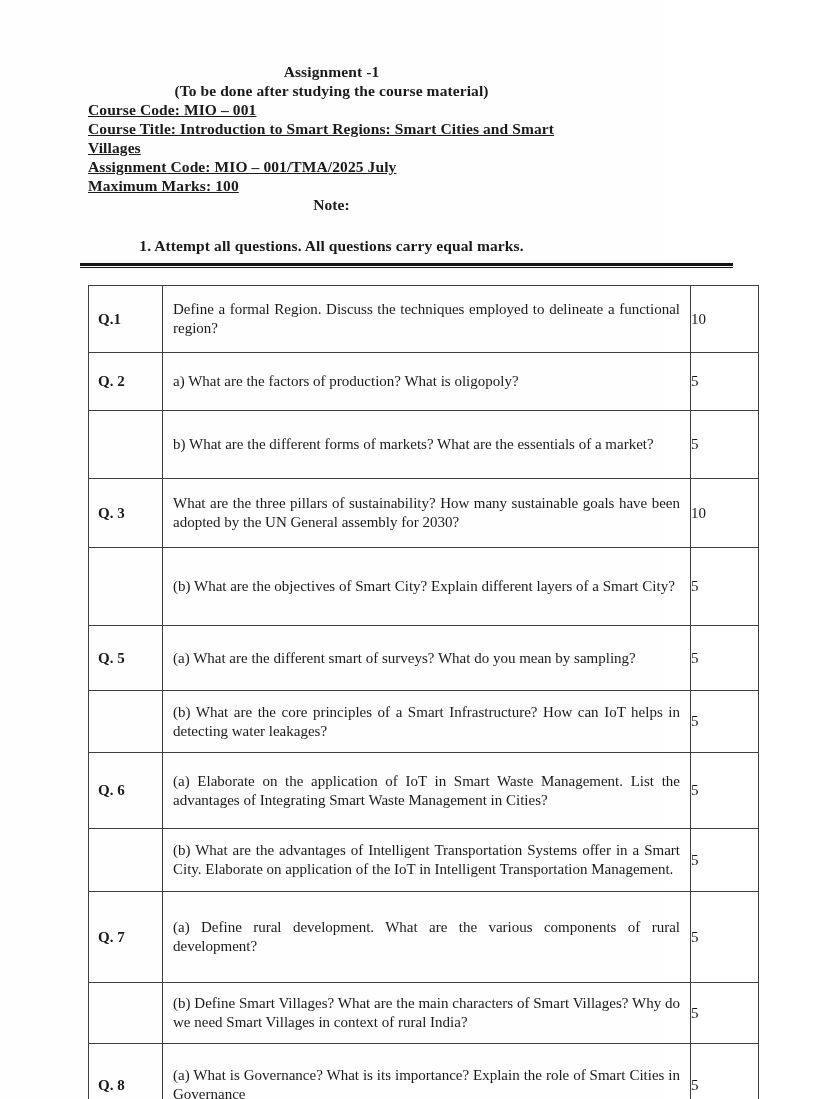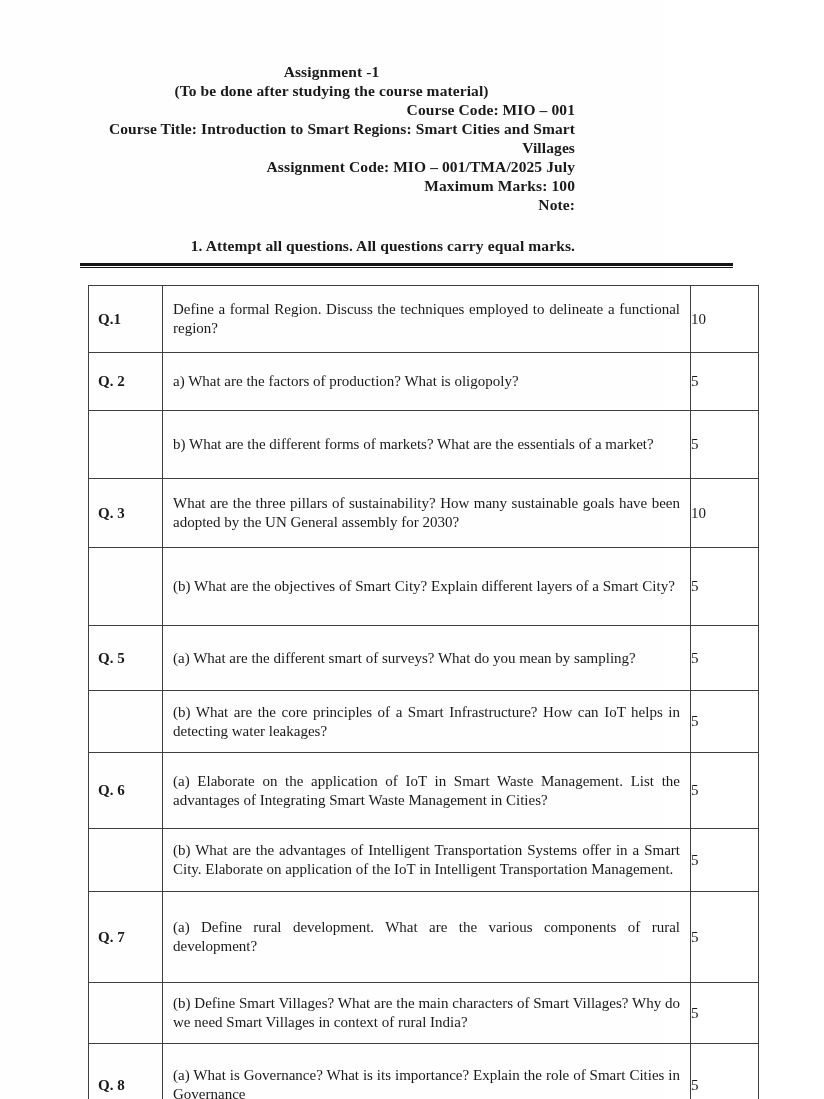--- a/index.html
+++ b/index.html
@@ -21,22 +21,22 @@
     padding: 62px 89px 0 88px;
     background: #fefefe;
   }
   .hline {
     font-size: 15.5px;
     line-height: 19px;
     font-weight: bold;
     letter-spacing: 0.1px;
   }
   .center { text-align: center; }
-  .right  { text-align: right; }
-  .left   { text-align: right; }
+  .right  { text-align: left; text-decoration: underline; }
+  .left   { text-align: center; }
   .instruction { margin-top: 22px; }
   .rule {
     margin: 8px 0 0 -8px;
     width: 653px;
     height: 1px;
     border-top: 3px solid #151515;
     border-bottom: 1.5px solid #151515;
   }
   table.qtable {
     margin-top: 17px;

